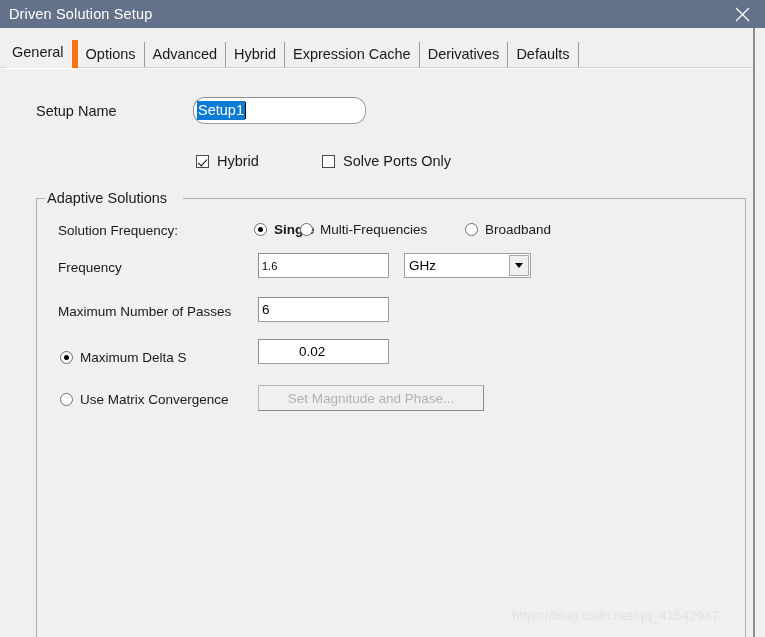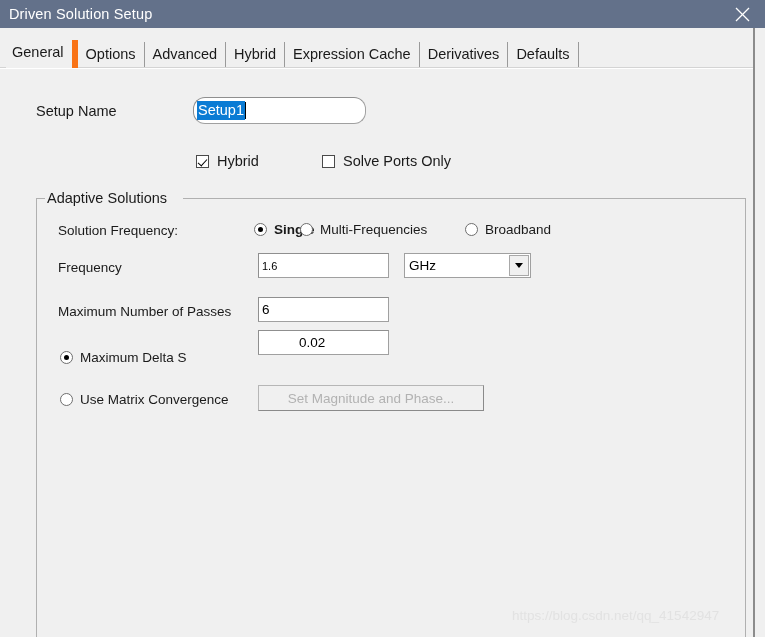--- a/index.html
+++ b/index.html
@@ -322,21 +322,21 @@
 
   #lbl-max-passes { left: 58px; top: 304px; }
   #passes-input {
     left: 258px; top: 297px;
     width: 131px; height: 25px;
     font-size: 13.5px;
   }
 
   #radio-max-delta { left: 60px; top: 350px; }
   #delta-input {
-    left: 258px; top: 330px;
+    left: 258px; top: 339px;
     width: 131px; height: 25px;
     font-size: 13.5px;
     padding-left: 40px;
   }
 
   #radio-matrix-conv { left: 60px; top: 392px; }
   .button-disabled {
     position: absolute;
     left: 258px;
     top: 385px;

